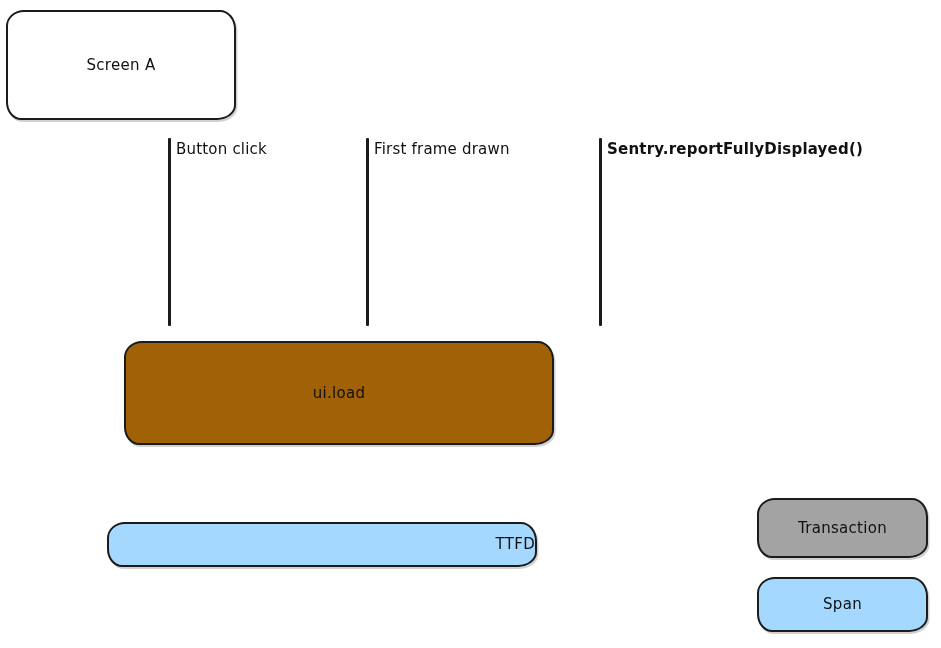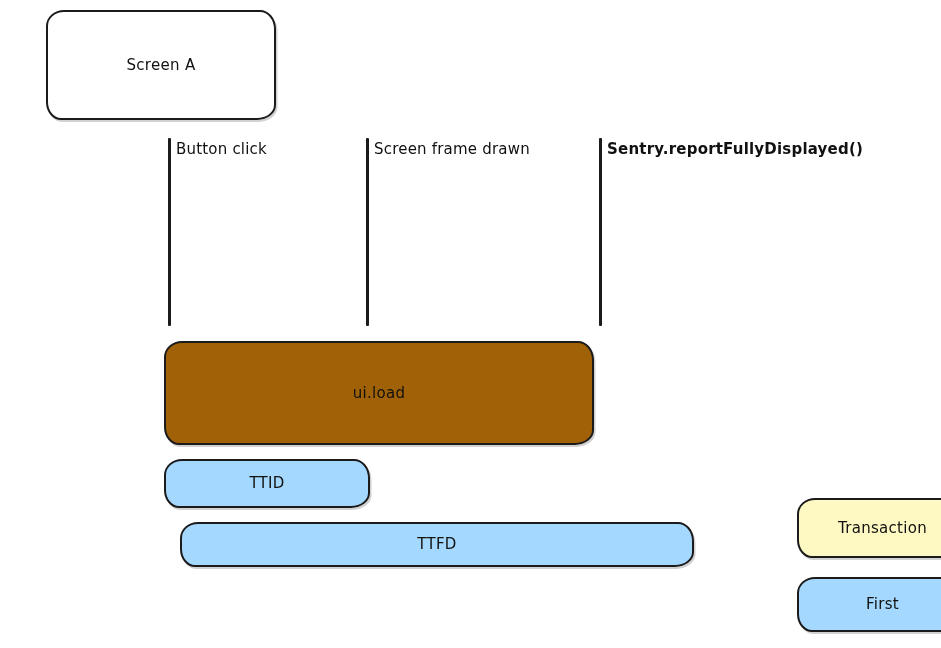--- a/index.html
+++ b/index.html
@@ -29,21 +29,20 @@
     box-sizing: border-box;
     display: flex;
     align-items: center;
     justify-content: center;
     border: 2.5px solid #1b1b1b;
     border-radius: 16px;
     color: #111111;
     text-align: center;
     letter-spacing: 0.3px;
     user-select: none;
-    margin-left: 40px;
   }
 
   
   .sketch {
     border-radius: 18px 16px 19px 15px / 16px 19px 15px 18px;
     box-shadow: 1.5px 2px 0 rgba(0,0,0,0.18);
   }
 
   .screen-box {
     background: #ffffff;
@@ -52,21 +51,21 @@
 
   .bar {
     font-size: 15px;
   }
   .bar.transaction { background: #a16207; }
   .bar.span        { background: #a5d8ff; }
 
   .legend-box {
     font-size: 15px;
   }
-  .legend-box.transaction { background: #fef9c3; }
+  .legend-box.transaction { background: #a3a3a3; }
   .legend-box.span        { background: #a5d8ff; }
 
   
   .marker {
     position: absolute;
     margin-left: 45px;
   }
   .marker .tick {
     position: absolute;
     left: 0;
@@ -98,34 +97,31 @@
 <div id="canvas">
     <div class="node sketch screen-box" style="left: 6px; top: 10px; width: 230px; height: 110px;">
       <span class="node-label">Screen A</span>
     </div>
     <div class="marker" style="left: 123px; top: 138px; height: 188px; width: 3px;">
       <div class="tick"></div>
       <div class="marker-label">Button click</div>
     </div>
     <div class="marker" style="left: 321px; top: 138px; height: 188px; width: 3px;">
       <div class="tick"></div>
-      <div class="marker-label">Screen frame drawn</div>
+      <div class="marker-label">First frame drawn</div>
     </div>
     <div class="marker" style="left: 554px; top: 138px; height: 188px; width: 3px; font-weight: bold;">
       <div class="tick"></div>
       <div class="marker-label">Sentry.reportFullyDisplayed()</div>
     </div>
     <div class="node sketch bar transaction" style="left: 124px; top: 341px; width: 430px; height: 104px;">
       <span class="node-label">ui.load</span>
     </div>
-    <div class="node sketch bar span" style="left: 124px; top: 459px; width: 206px; height: 49px;">
-      <span class="node-label">TTID</span>
-    </div>
-    <div class="node sketch bar span" style="left: 140px; top: 522px; width: 514px; height: 45px;">
+    <div class="node sketch bar span" style="left: 107px; top: 522px; width: 430px; height: 45px; justify-content: flex-end;">
       <span class="node-label">TTFD</span>
     </div>
     <div class="node sketch legend-box transaction" style="left: 757px; top: 498px; width: 171px; height: 60px;">
       <span class="node-label">Transaction</span>
     </div>
     <div class="node sketch legend-box span" style="left: 757px; top: 577px; width: 171px; height: 55px;">
-      <span class="node-label">First</span>
+      <span class="node-label">Span</span>
     </div>
   </div>
 
 </body></html>

